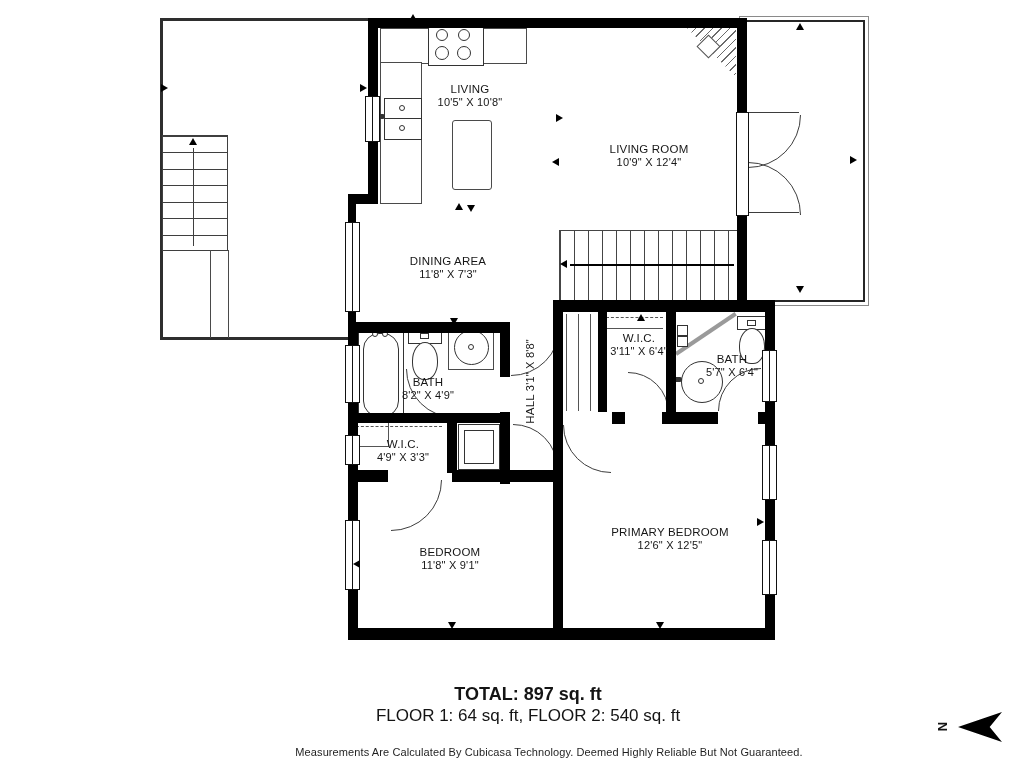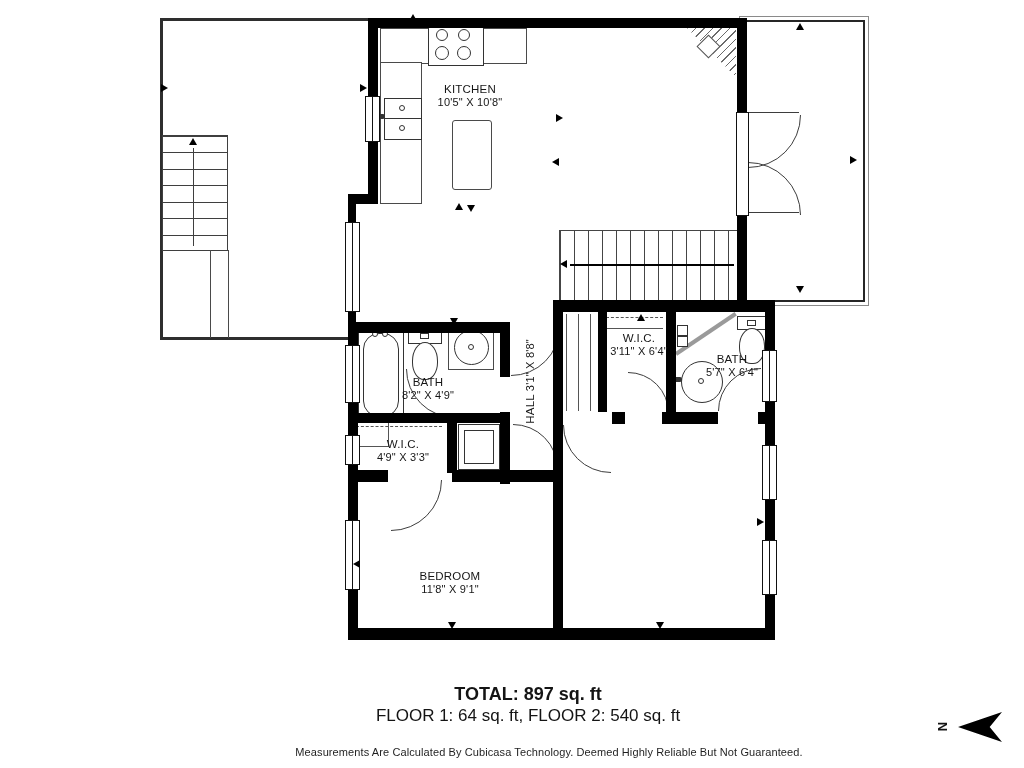--- a/index.html
+++ b/index.html
@@ -179,22 +179,30 @@
   <div class="arr arr-u" style="left:455px;top:203px;"></div>
   <div class="arr arr-d" style="left:467px;top:205px;"></div>
   <div class="arr arr-d" style="left:450px;top:318px;"></div>
   <div class="arr arr-l" style="left:353px;top:560px;"></div>
   <div class="arr arr-d" style="left:448px;top:622px;"></div>
   <div class="arr arr-d" style="left:656px;top:622px;"></div>
   <div class="arr arr-r" style="left:757px;top:518px;"></div>
   <div class="arr arr-u" style="left:637px;top:314px;"></div>
 
   <div class="label" style="left:390px;top:82px;">
-    <div>KITCHEN</div>
+    <div>LIVING</div>
     <div class="dims">10'5" X 10'8"</div>
+  </div>
+  <div class="label" style="left:569px;top:142px;">
+    <div>LIVING ROOM</div>
+    <div class="dims">10'9" X 12'4"</div>
+  </div>
+  <div class="label" style="left:368px;top:254px;">
+    <div>DINING AREA</div>
+    <div class="dims">11'8" X 7'3"</div>
   </div>
   <div class="label" style="left:348px;top:375px;">
     <div>BATH</div>
     <div class="dims">8'2" X 4'9"</div>
   </div>
   <div class="label hallLabel" style="left:450px;top:374px;width:160px;">
     <span>HALL</span>
     <span class="dims">3'1" X 8'8"</span>
   </div>
   <div class="label" style="left:559px;top:331px;">
@@ -202,23 +210,27 @@
     <div class="dims">3'11" X 6'4"</div>
   </div>
   <div class="label" style="left:652px;top:352px;">
     <div>BATH</div>
     <div class="dims">5'7" X 6'4"</div>
   </div>
   <div class="label" style="left:323px;top:437px;">
     <div>W.I.C.</div>
     <div class="dims">4'9" X 3'3"</div>
   </div>
-  <div class="label" style="left:370px;top:545px;margin-top:24px;">
+  <div class="label" style="left:370px;top:545px;">
     <div>BEDROOM</div>
     <div class="dims">11'8" X 9'1"</div>
+  </div>
+  <div class="label" style="left:590px;top:525px;">
+    <div>PRIMARY BEDROOM</div>
+    <div class="dims">12'6" X 12'5"</div>
   </div>
 
   <div class="footer f1" style="top:684px;">TOTAL: 897 sq. ft</div>
   <div class="footer f2" style="top:706px;">FLOOR 1: 64 sq. ft, FLOOR 2: 540 sq. ft</div>
   <div class="footer f3" style="top:746px;">Measurements Are Calculated By Cubicasa Technology. Deemed Highly Reliable But Not Guaranteed.</div>
 
   <div class="compassArrow" style="left:958px;top:712px;width:44px;height:30px;"></div>
   <div class="northLetter" style="left:938px;top:719px;">N</div>
 
 </div>

